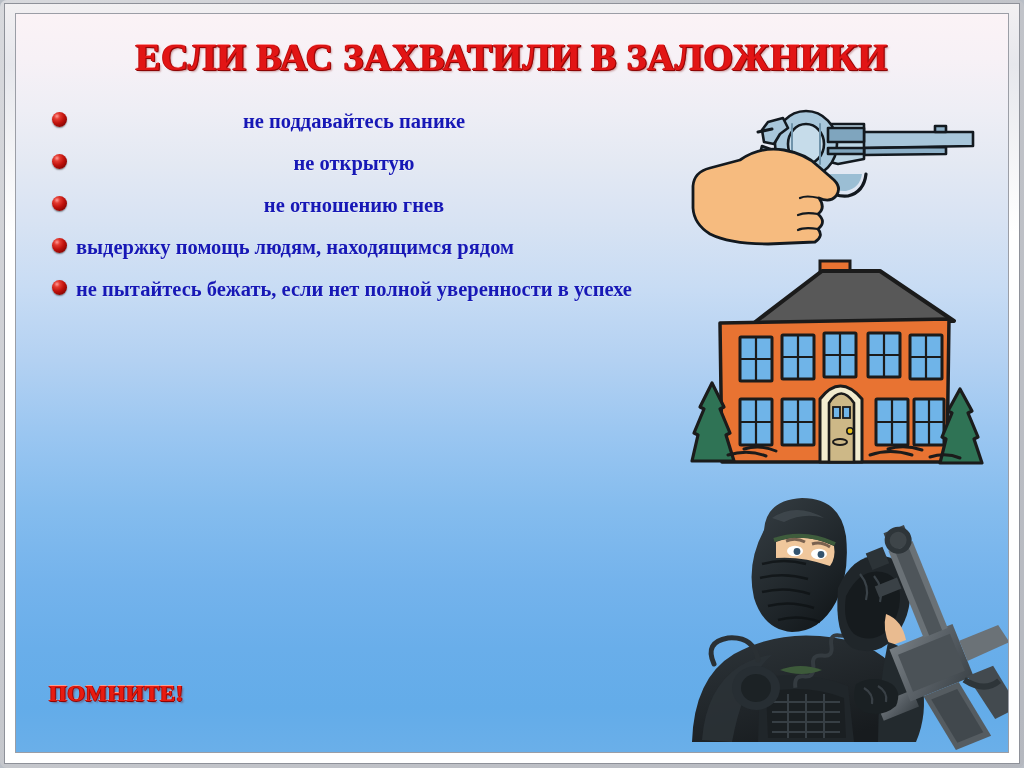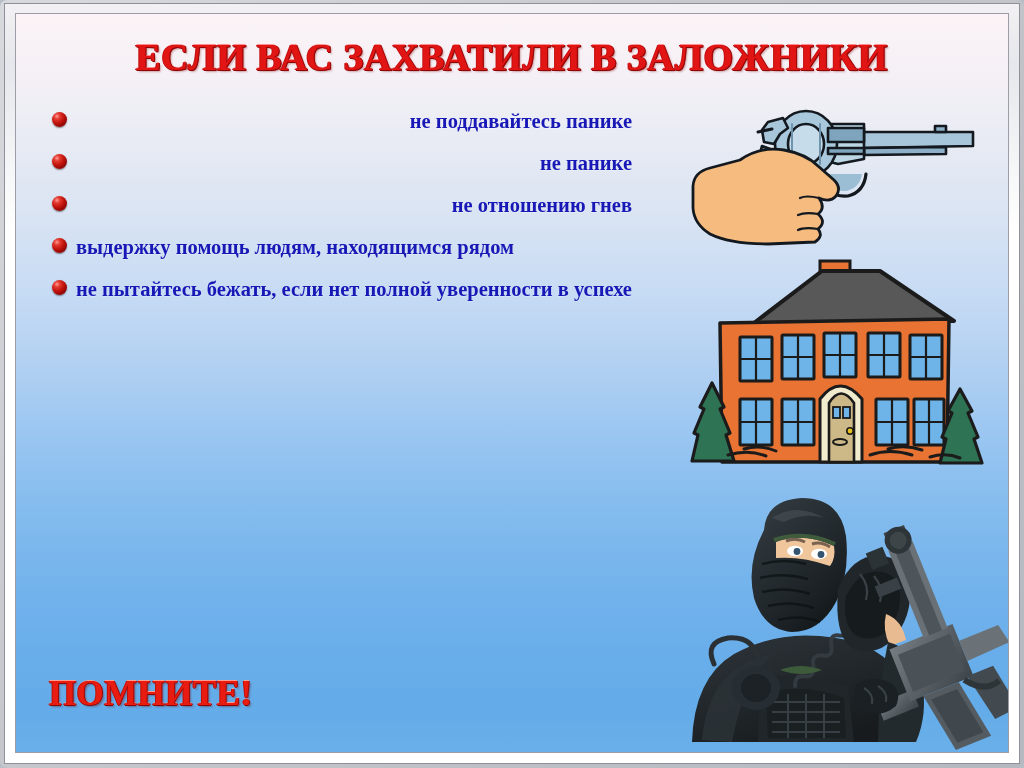--- a/index.html
+++ b/index.html
@@ -109,33 +109,33 @@
   .bullet-text {
     flex: 1 1 auto;
     font-family: "Liberation Serif", "DejaVu Serif", serif;
     font-weight: bold;
     font-size: 20.5px;
     line-height: 29px;
     color: #1718b6;
     text-align: justify;
     text-shadow: 0 1px 0 rgba(255,255,255,0.28);
   }
-  .bullet-text.nojust { text-align: right; }
+  .bullet-text.nojust { text-align: center; }
 
   
   .footer {
     position: absolute;
     left: 33px;
     bottom: 36px;
     width: 640px;
   }
   .footer-line {
     font-family: "Liberation Serif", "DejaVu Serif", serif;
     font-weight: bold;
-    font-size: 35px;
+    font-size: 23px;
     line-height: 44px;
     color: #e81c10;
     letter-spacing: 0.4px;
     white-space: nowrap;
     text-shadow:
        1px 0 0 #9d0707,
       -1px 0 0 #bf1008,
        0 1px 0 #8b0404,
        0 -1px 0 #ff9d90,
        2px 2px 2px rgba(110,0,0,0.38);
@@ -167,21 +167,21 @@
 
         <div class="list">
 
           <div class="bullet-row">
             <span class="bullet-dot"></span>
             <span class="bullet-text nojust">не поддавайтесь панике</span>
           </div>
 
           <div class="bullet-row">
             <span class="bullet-dot"></span>
-            <span class="bullet-text nojust">не панике</span>
+            <span class="bullet-text nojust">не открытую</span>
           </div>
 
           <div class="bullet-row">
             <span class="bullet-dot"></span>
             <span class="bullet-text nojust">не  отношению гнев</span>
           </div>
 
 
 
 

